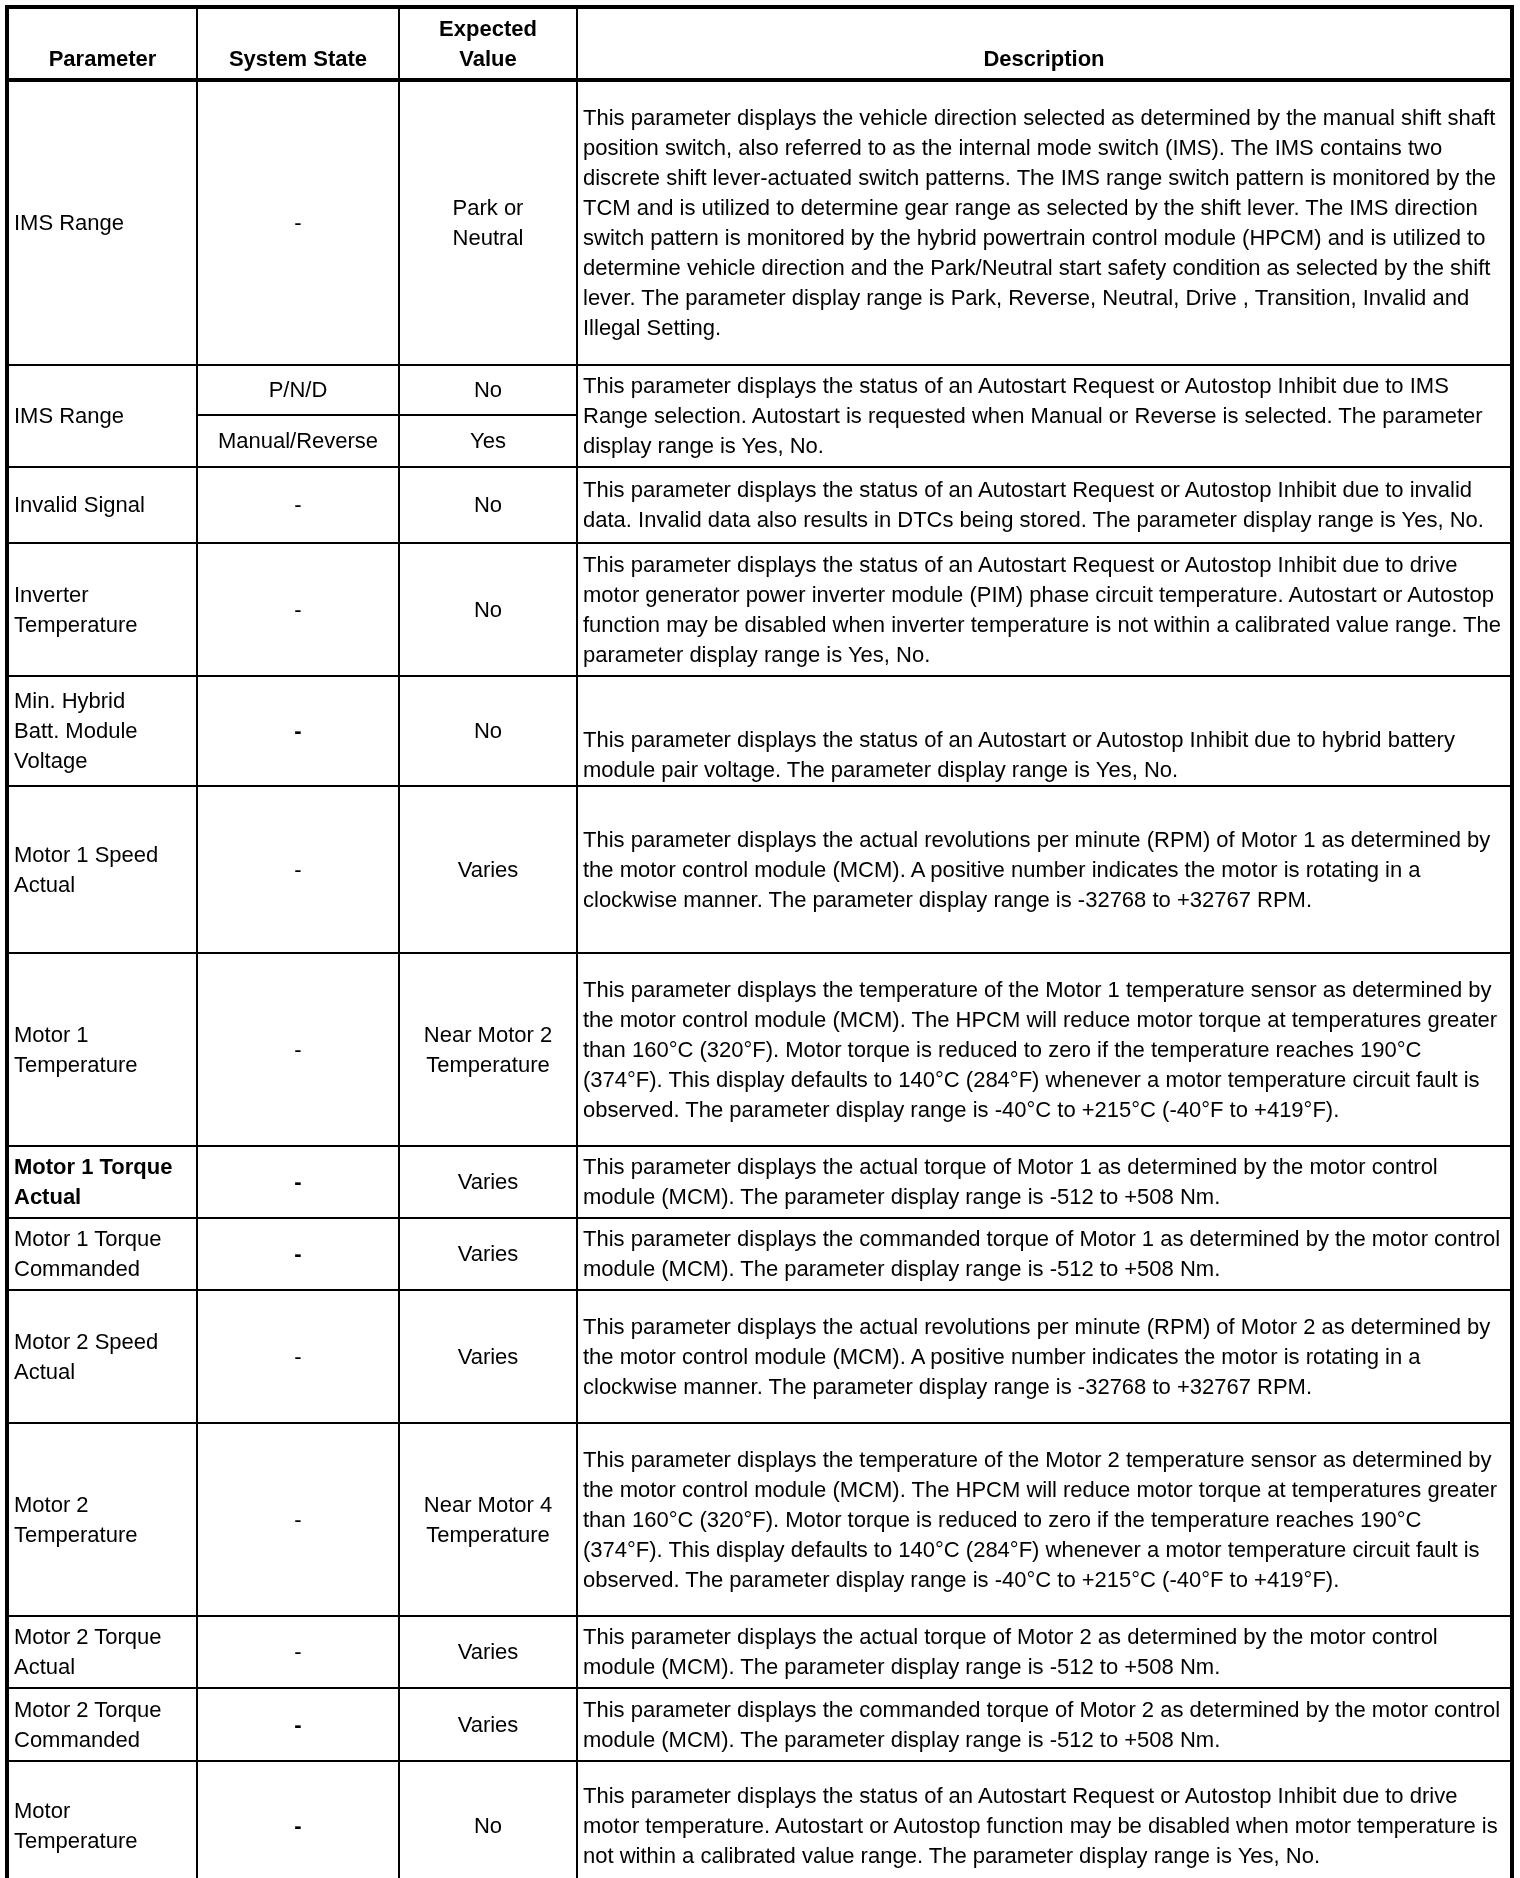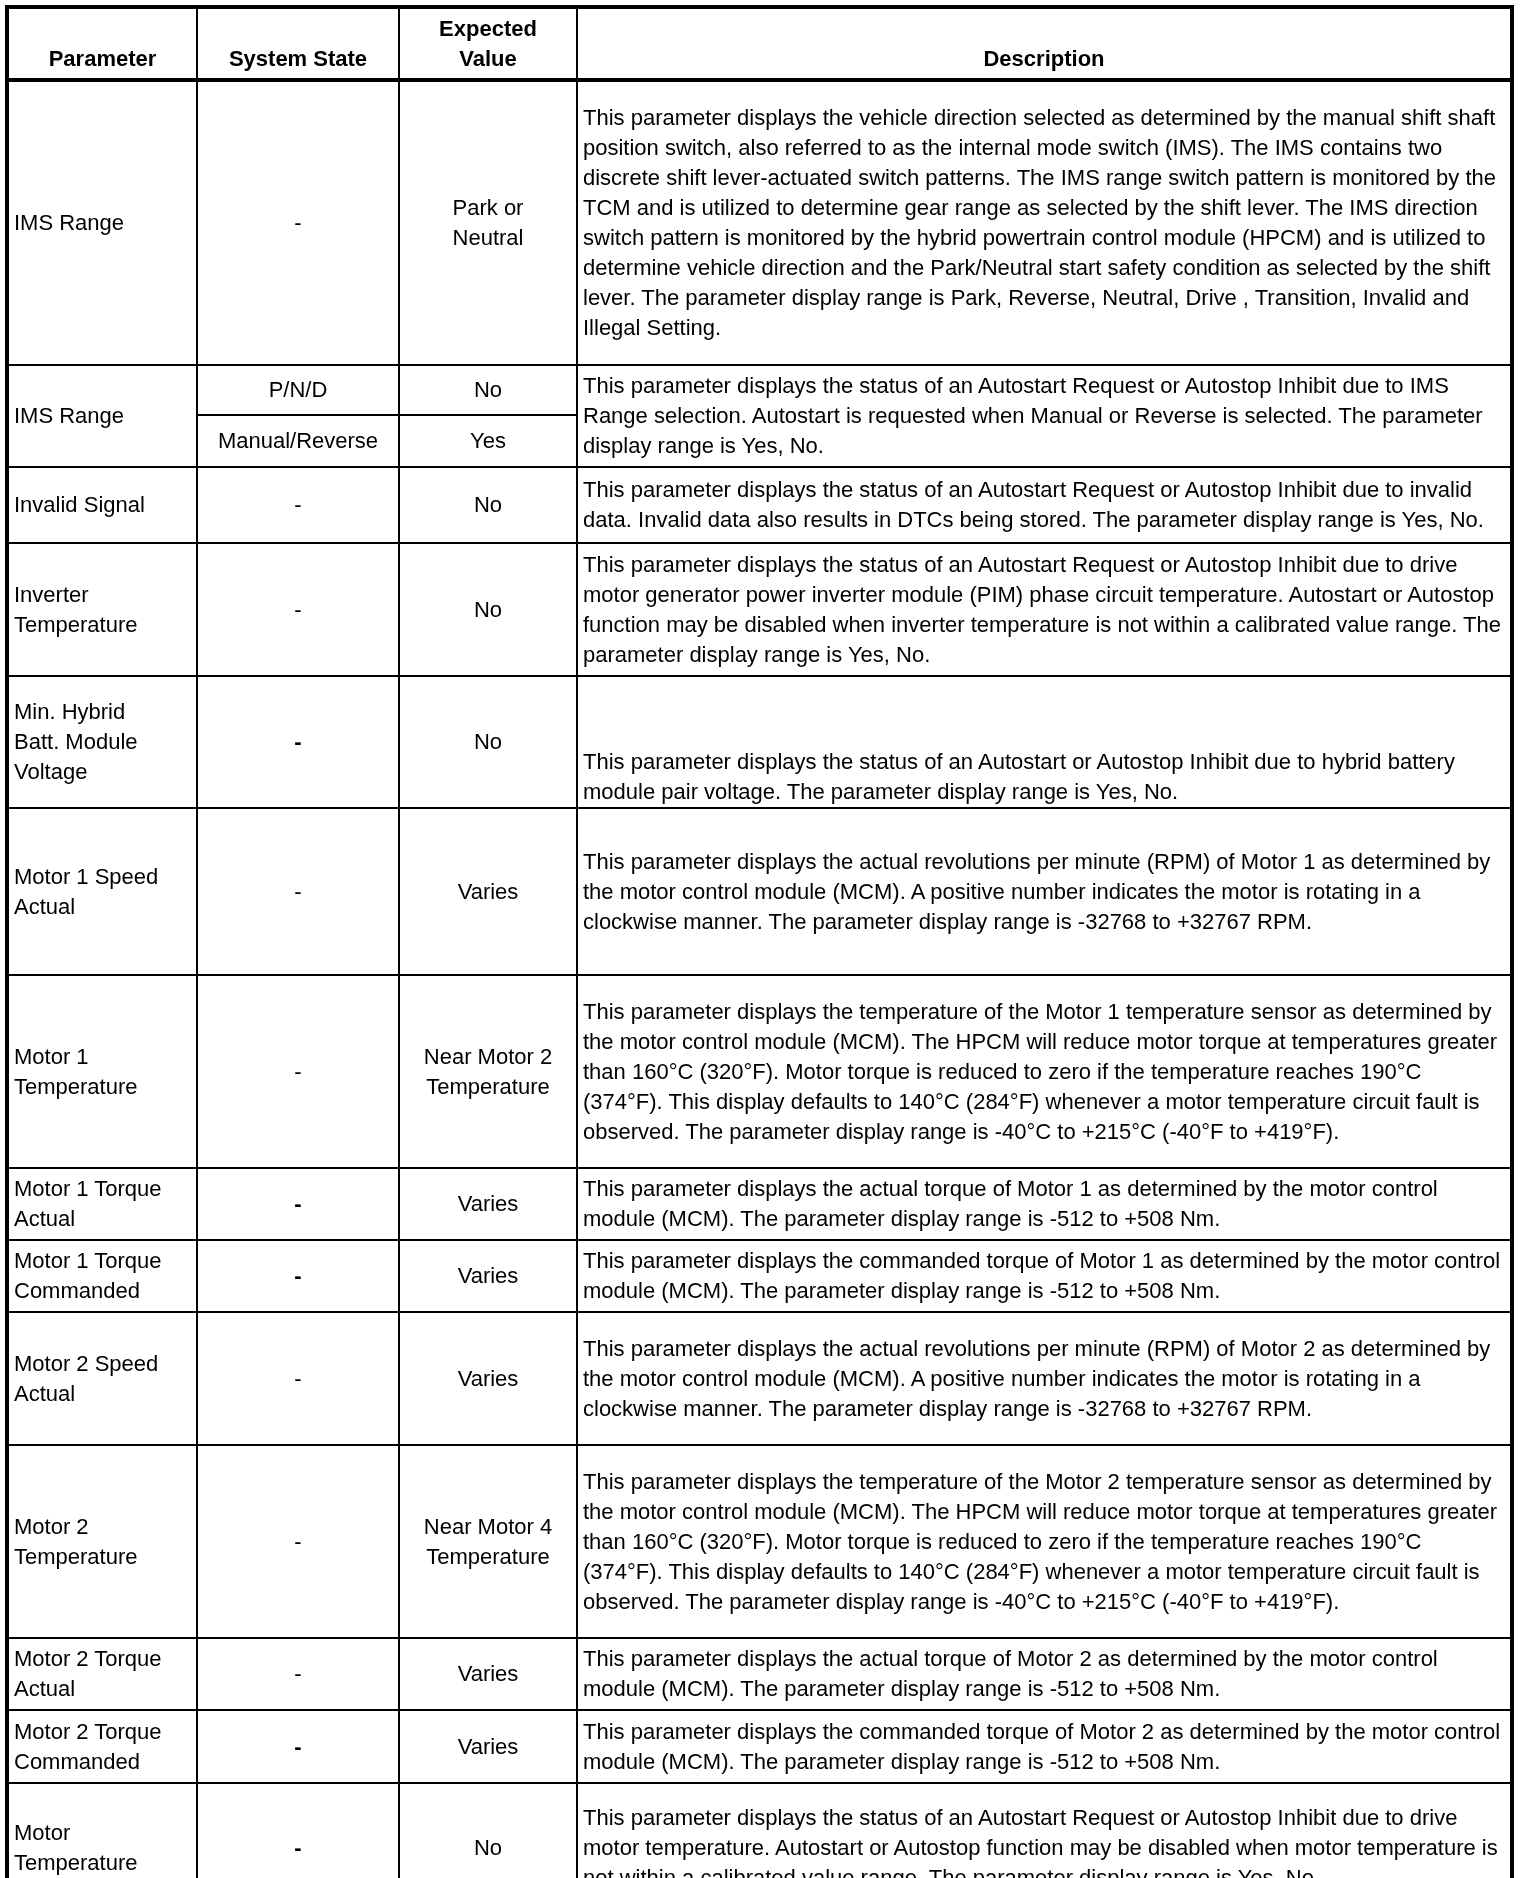--- a/index.html
+++ b/index.html
@@ -100,21 +100,21 @@
       <td class="desc">This parameter displays the status of an Autostart Request or Autostop Inhibit due to invalid data. Invalid data also results in DTCs being stored. The parameter display range is Yes, No.</td>
     </tr>
 
     <tr style="height:133px">
       <td class="param"><span style="display:inline-block;width:140px;">Inverter Temperature</span></td>
       <td class="state">-</td>
       <td class="expected">No</td>
       <td class="desc">This parameter displays the status of an Autostart Request or Autostop Inhibit due to drive motor generator power inverter module (PIM) phase circuit temperature. Autostart or Autostop function may be disabled when inverter temperature is not within a calibrated value range. The parameter display range is Yes, No.</td>
     </tr>
 
-    <tr style="height:132px">
+    <tr style="height:110px">
       <td class="param"><span style="display:inline-block;width:150px;">Min. Hybrid Batt. Module Voltage</span></td>
       <td class="state bold-dash">-</td>
       <td class="expected">No</td>
       <td class="desc" style="vertical-align:bottom;"><span>This parameter displays the status of an Autostart or Autostop Inhibit due to hybrid battery module pair voltage. The parameter display range is Yes, No.</span></td>
     </tr>
 
     <tr style="height:167px">
       <td class="param"><span style="display:inline-block;width:150px;">Motor 1 Speed Actual</span></td>
       <td class="state">-</td>
       <td class="expected">Varies</td>
@@ -122,21 +122,21 @@
     </tr>
 
     <tr style="height:193px">
       <td class="param"><span style="display:inline-block;width:110px;">Motor 1 Temperature</span></td>
       <td class="state">-</td>
       <td class="expected"><span style="display:inline-block;width:160px;">Near Motor 2 Temperature</span></td>
       <td class="desc">This parameter displays the temperature of the Motor 1 temperature sensor as determined by the motor control module (MCM). The HPCM will reduce motor torque at temperatures greater than 160°C (320°F). Motor torque is reduced to zero if the temperature reaches 190°C (374°F). This display defaults to 140°C (284°F) whenever a motor temperature circuit fault is observed. The parameter display range is -40°C to +215°C (-40°F to +419°F).</td>
     </tr>
 
     <tr style="height:72px">
-      <td class="param"><span style="display:inline-block;width:170px;">Motor 1 Torque Actual</span></td>
+      <td class="param"><span style="display:inline-block;width:170px;font-weight:bold;">Motor 1 Torque Actual</span></td>
       <td class="state bold-dash">-</td>
       <td class="expected">Varies</td>
       <td class="desc">This parameter displays the actual torque of Motor 1 as determined by the motor control module (MCM). The parameter display range is -512 to +508 Nm.</td>
     </tr>
 
     <tr style="height:72px">
       <td class="param"><span style="display:inline-block;width:170px;">Motor 1 Torque Commanded</span></td>
       <td class="state bold-dash">-</td>
       <td class="expected">Varies</td>
       <td class="desc">This parameter displays the commanded torque of Motor 1 as determined by the motor control module (MCM). The parameter display range is -512 to +508 Nm.</td>

